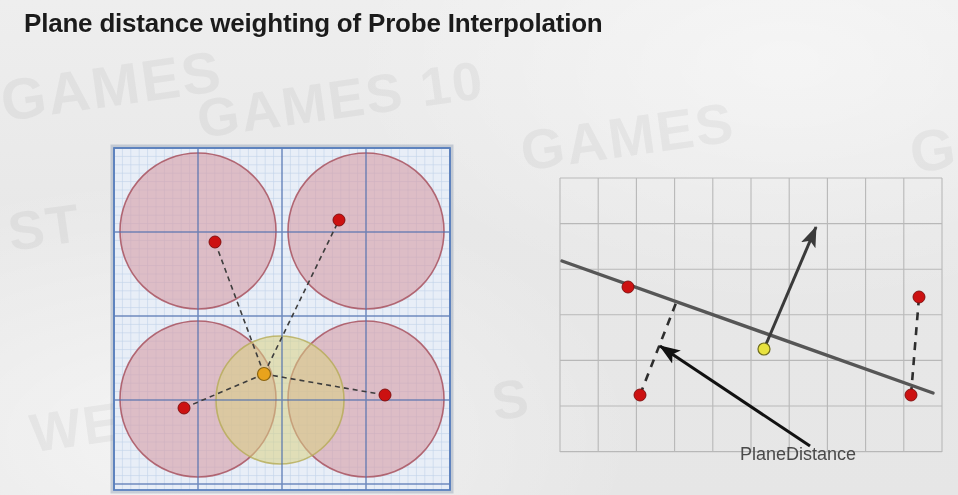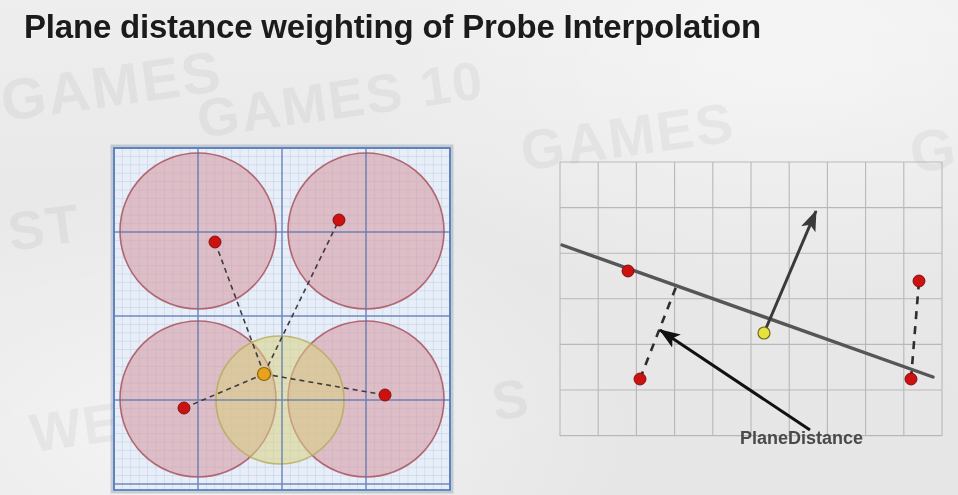--- a/index.html
+++ b/index.html
@@ -23,28 +23,28 @@
     font-family:"Liberation Sans","DejaVu Sans",sans-serif;
     font-weight:bold;
     color:rgba(120,120,120,0.085);
     letter-spacing:2px;
     white-space:nowrap;
     user-select:none;
     pointer-events:none;
   }
   #title{
     position:absolute;left:24px;top:8px;
-    font-size:33px;font-weight:bold;color:#1b1b1b;
+    font-size:26px;font-weight:bold;color:#1b1b1b;
     letter-spacing:-0.2px;
     text-shadow:0 1px 0 rgba(255,255,255,0.5);
     white-space:nowrap;
   }
   .figure{position:absolute;}
   #left-figure{left:110px;top:143px;width:344px;height:352px;}
-  #right-figure{left:548px;top:152px;width:404px;height:310px;font-weight:bold;}
+  #right-figure{left:548px;top:168px;width:404px;height:310px;}
   svg{display:block;overflow:visible;}
 </style>
 </head>
 <body>
 
 <div id="slide">
 
   <div id="watermark-layer">
       <div class="wm" style="left: 0px; top: 52px; font-size: 58px; transform: rotate(-8deg);">GAMES</div>
       <div class="wm" style="left: 196px; top: 68px; font-size: 54px; transform: rotate(-8deg);">GAMES 10</div>

